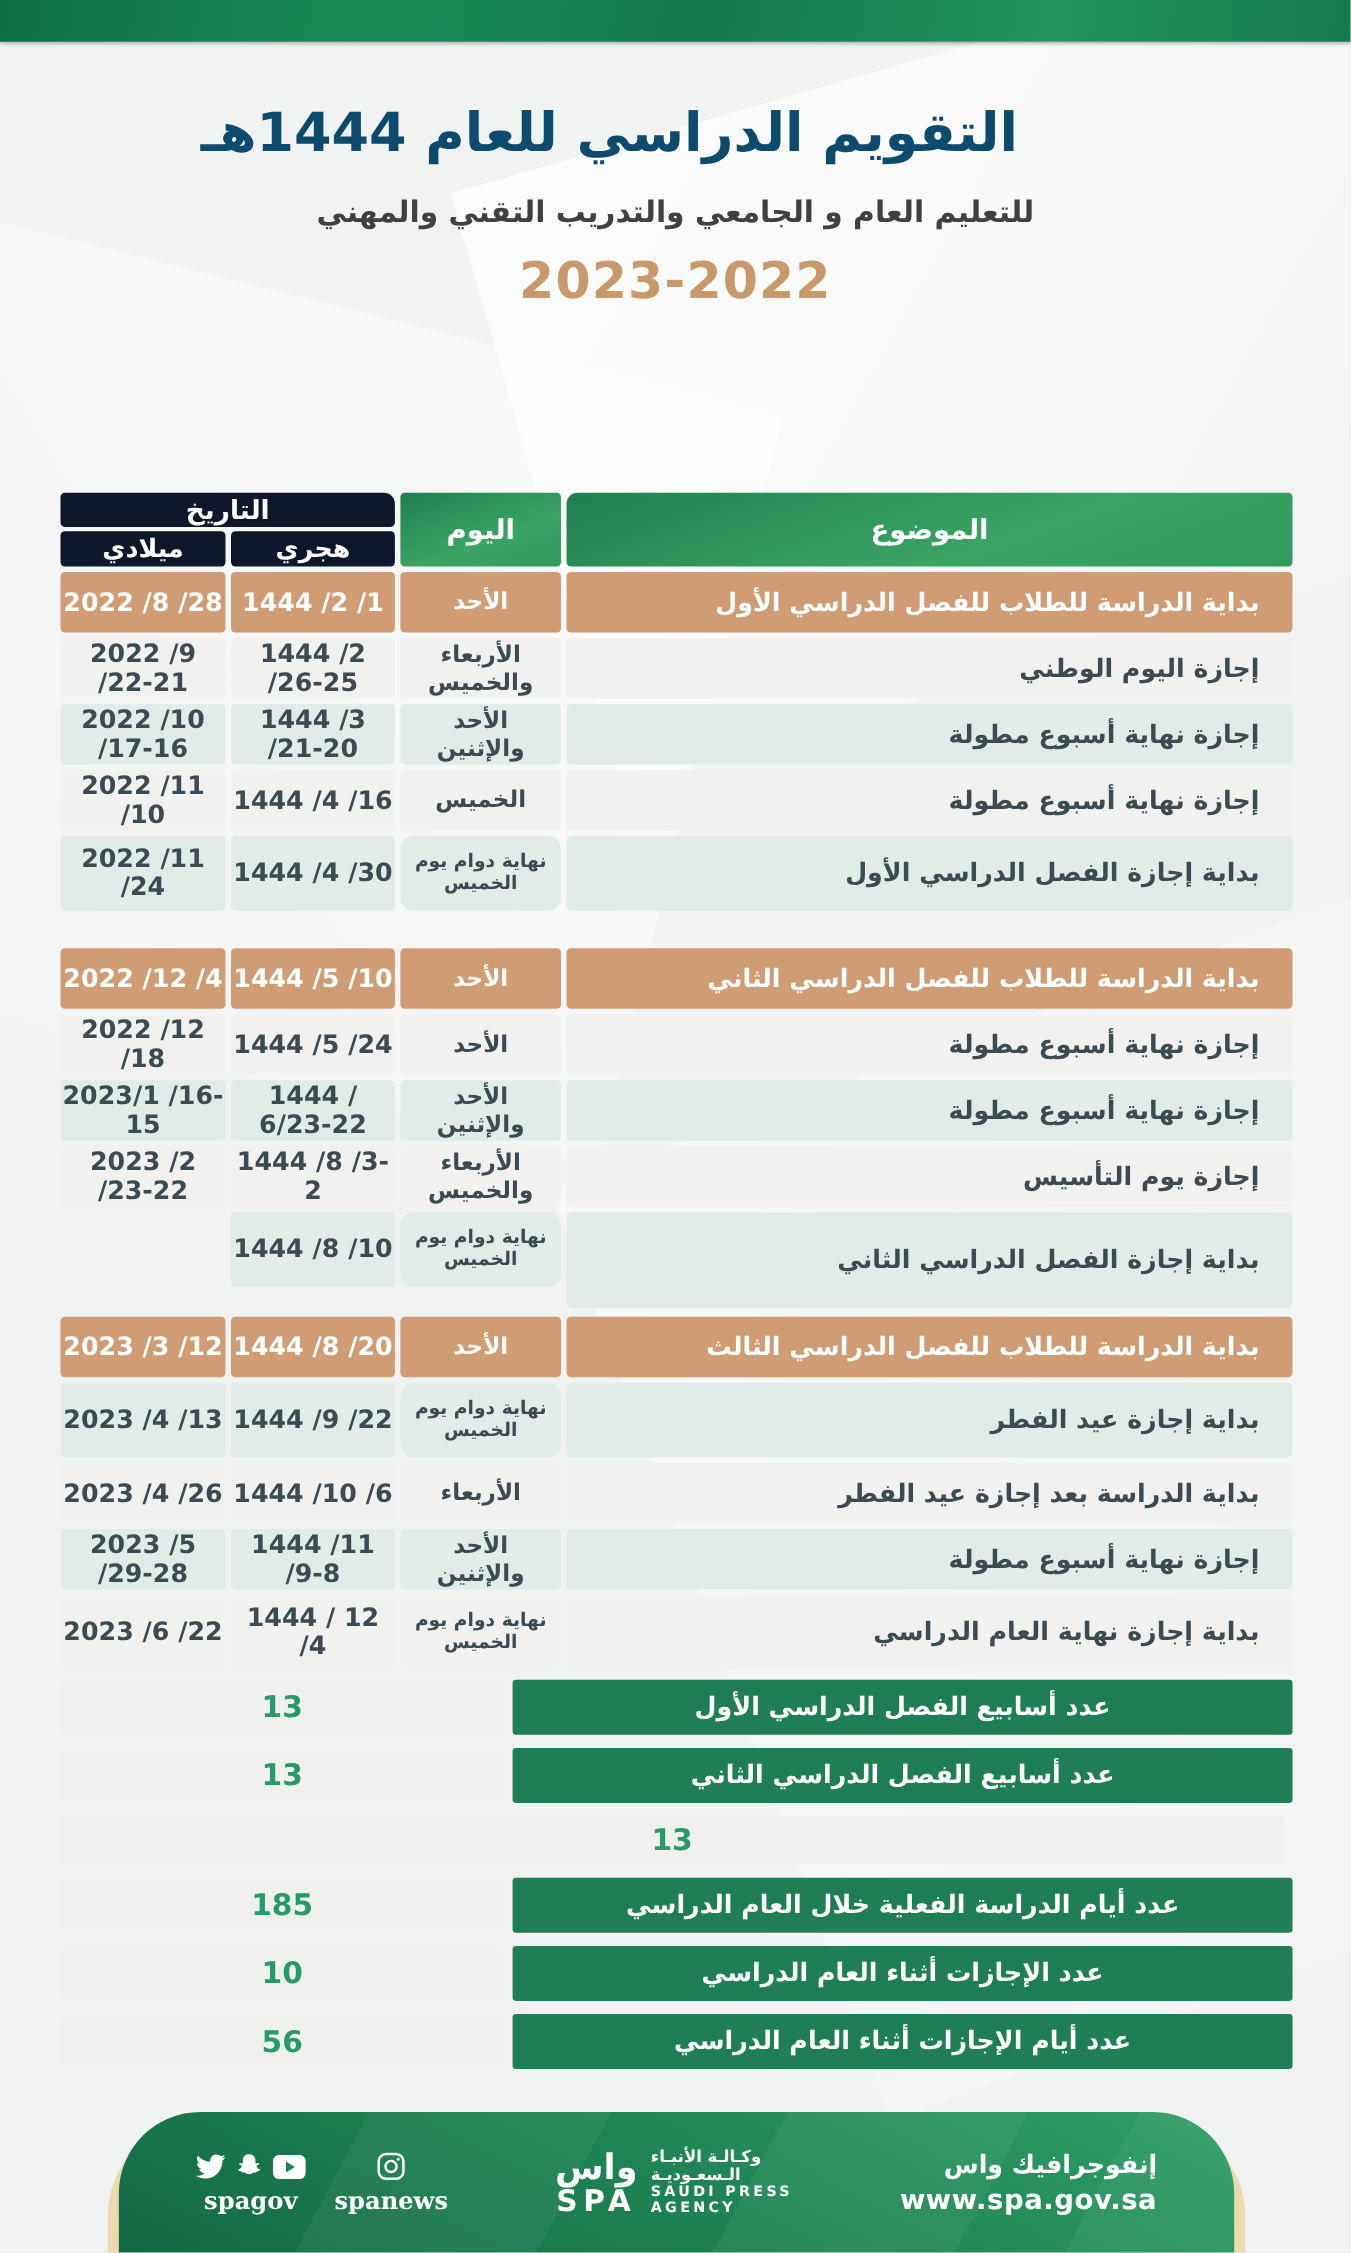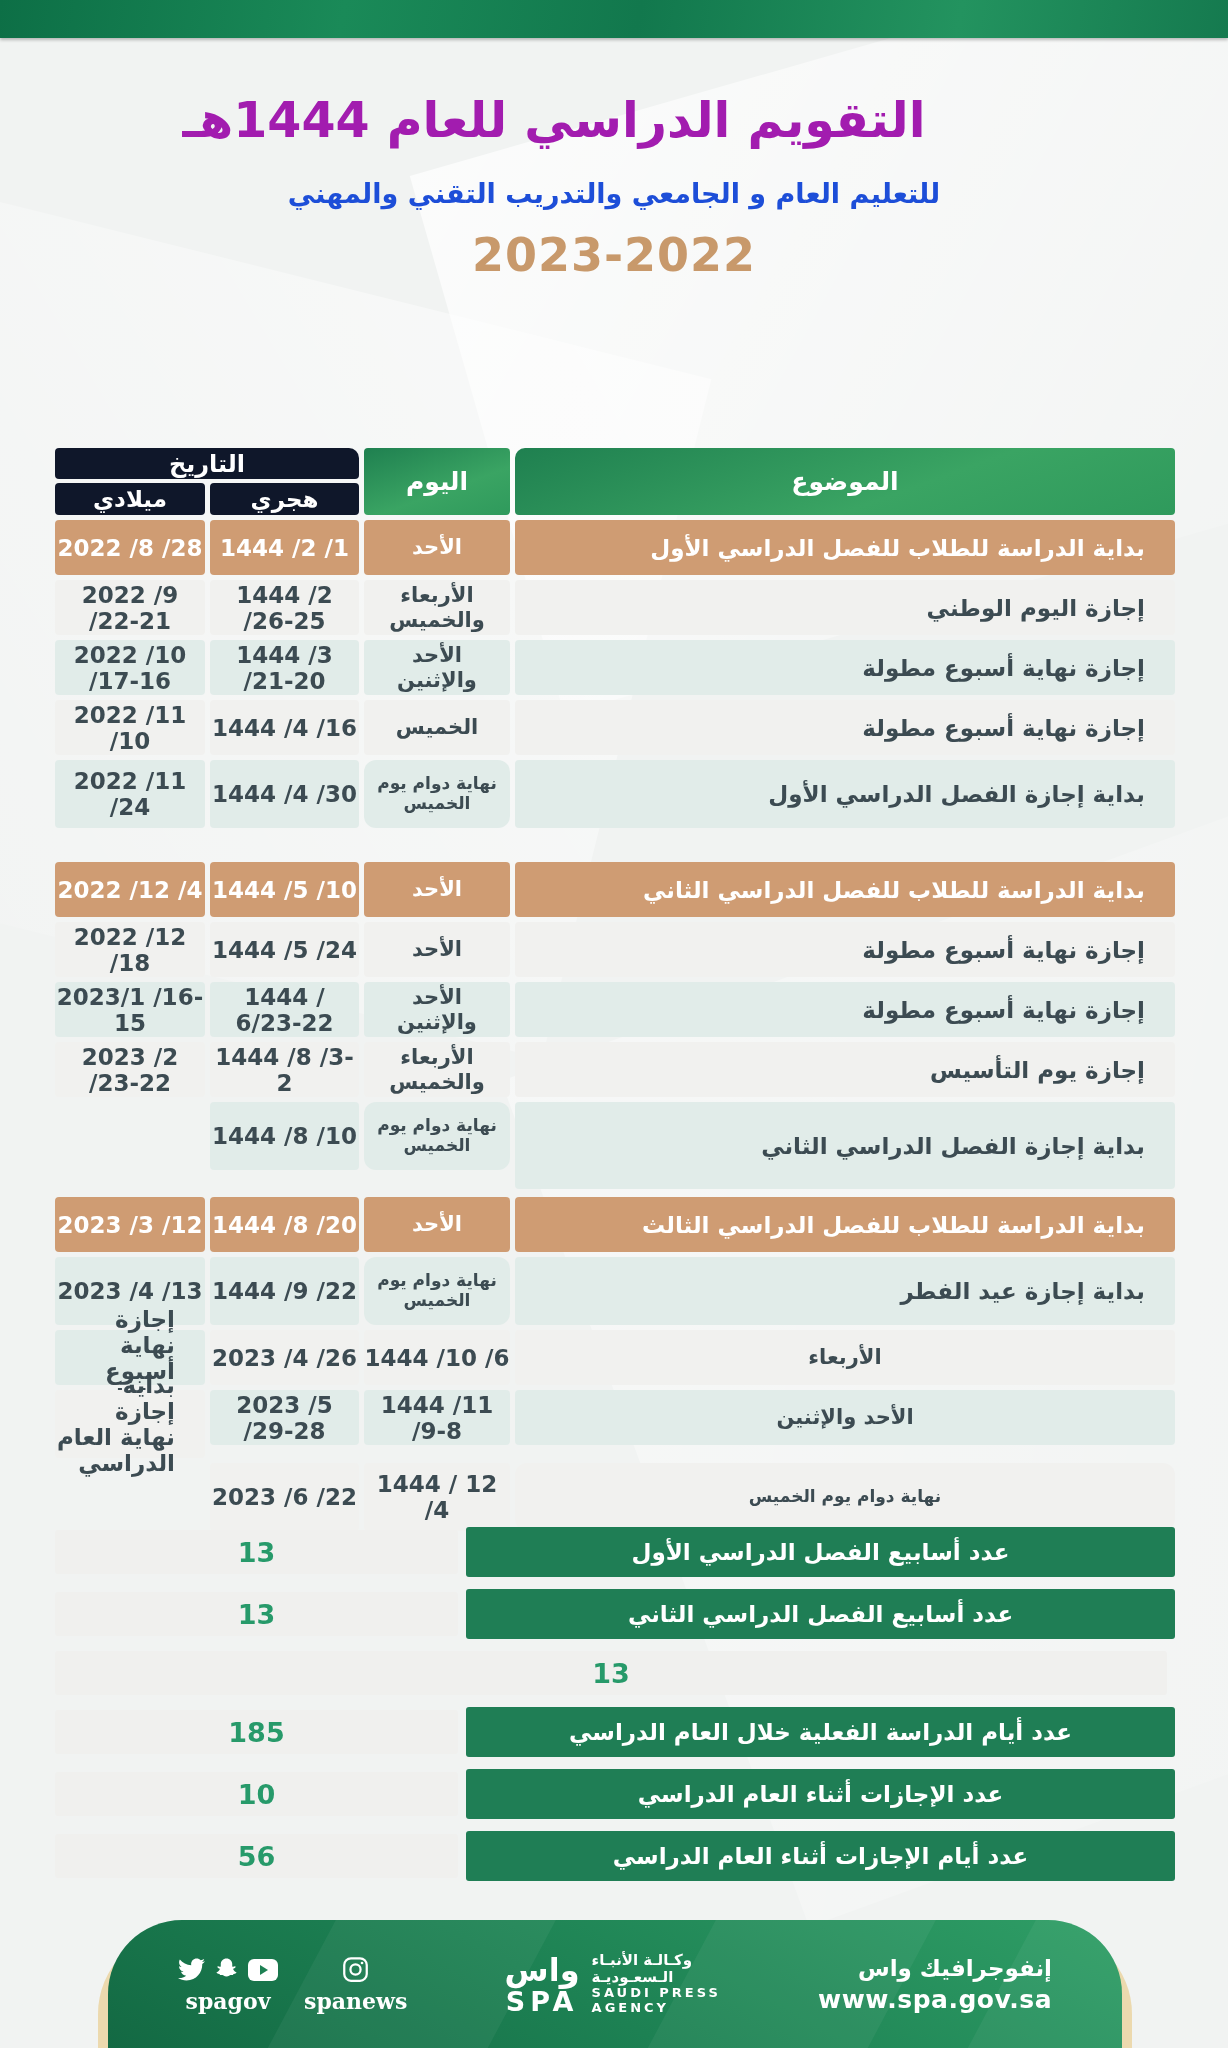--- a/index.html
+++ b/index.html
@@ -22,26 +22,26 @@
 
   .topbar{
     position:absolute; top:0; left:0; width:1228px; height:38px;
     background:linear-gradient(100deg,#0d6f46 0%,#1a8a58 28%,#12784d 52%,#23935f 78%,#157a4f 100%);
     box-shadow:0 2px 3px rgba(0,0,0,.25);
   }
 
   .title{
     position:absolute; top:92px; left:0; width:1076px;
     text-align:center; direction:rtl;
-    color:#a21caf; font-size:49px; font-weight:bold; letter-spacing:-1px;padding-left:32px;
+    color:#0c4a6e; font-size:49px; font-weight:bold; letter-spacing:-1px;padding-left:32px;
   }
   .subtitle{
     position:absolute; top:178px; left:0; width:1228px;
     text-align:center; direction:rtl;
-    color:#1d4ed8; font-size:27px; font-weight:bold;
+    color:#404040; font-size:27px; font-weight:bold;
   }
   .years{
     position:absolute; top:228px; left:0; width:1228px;
     text-align:center; direction:ltr;
     color:#c8996b; font-size:46px; font-weight:bold; letter-spacing:1px;
   }
 
   
   .cal-head, .cal-grid{
     position:absolute; left:55px; width:1120px;
@@ -202,20 +202,21 @@
       </div>
       <div class="cal-grid sec-2">
         <div class="cell subject tint-tan" style="height: 55px;">بداية الدراسة للطلاب للفصل الدراسي الثالث</div>
         <div class="cell day tint-tan" style="height: 55px;">الأحد</div>
         <div class="cell date tint-tan" dir="ltr" style="height: 55px;">1444 /8 /20</div>
         <div class="cell date tint-tan" dir="ltr" style="height: 55px;">2023 /3 /12</div>
         <div class="cell subject tint-teal" style="height: 68px;">بداية إجازة عيد الفطر</div>
         <div class="cell day small tint-teal" style="height: 68px;">نهاية دوام يوم الخميس</div>
         <div class="cell date tint-teal" dir="ltr" style="height: 68px;">1444 /9 /22</div>
         <div class="cell date tint-teal" dir="ltr" style="height: 68px;">2023 /4 /13</div>
+        <div class="cell subject tint-gray" style="height: 55px;">بداية الدراسة بعد إجازة عيد الفطر</div>
         <div class="cell day tint-gray" style="height: 55px;">الأربعاء</div>
         <div class="cell date tint-gray" dir="ltr" style="height: 55px;">1444 /10 /6</div>
         <div class="cell date tint-gray" dir="ltr" style="height: 55px;">2023 /4 /26</div>
         <div class="cell subject tint-teal" style="height: 55px;">إجازة نهاية أسبوع مطولة</div>
         <div class="cell day tint-teal" style="height: 55px;">الأحد والإثنين</div>
         <div class="cell date tint-teal" dir="ltr" style="height: 55px;">1444 /11 /9-8</div>
         <div class="cell date tint-teal" dir="ltr" style="height: 55px;">2023 /5 /29-28</div>
         <div class="cell subject tint-gray" style="height: 68px;">بداية إجازة نهاية العام الدراسي</div>
         <div class="cell day small tint-gray" style="height: 68px;">نهاية دوام يوم الخميس</div>
         <div class="cell date tint-gray" dir="ltr" style="height: 68px;">1444 / 12 /4</div>

